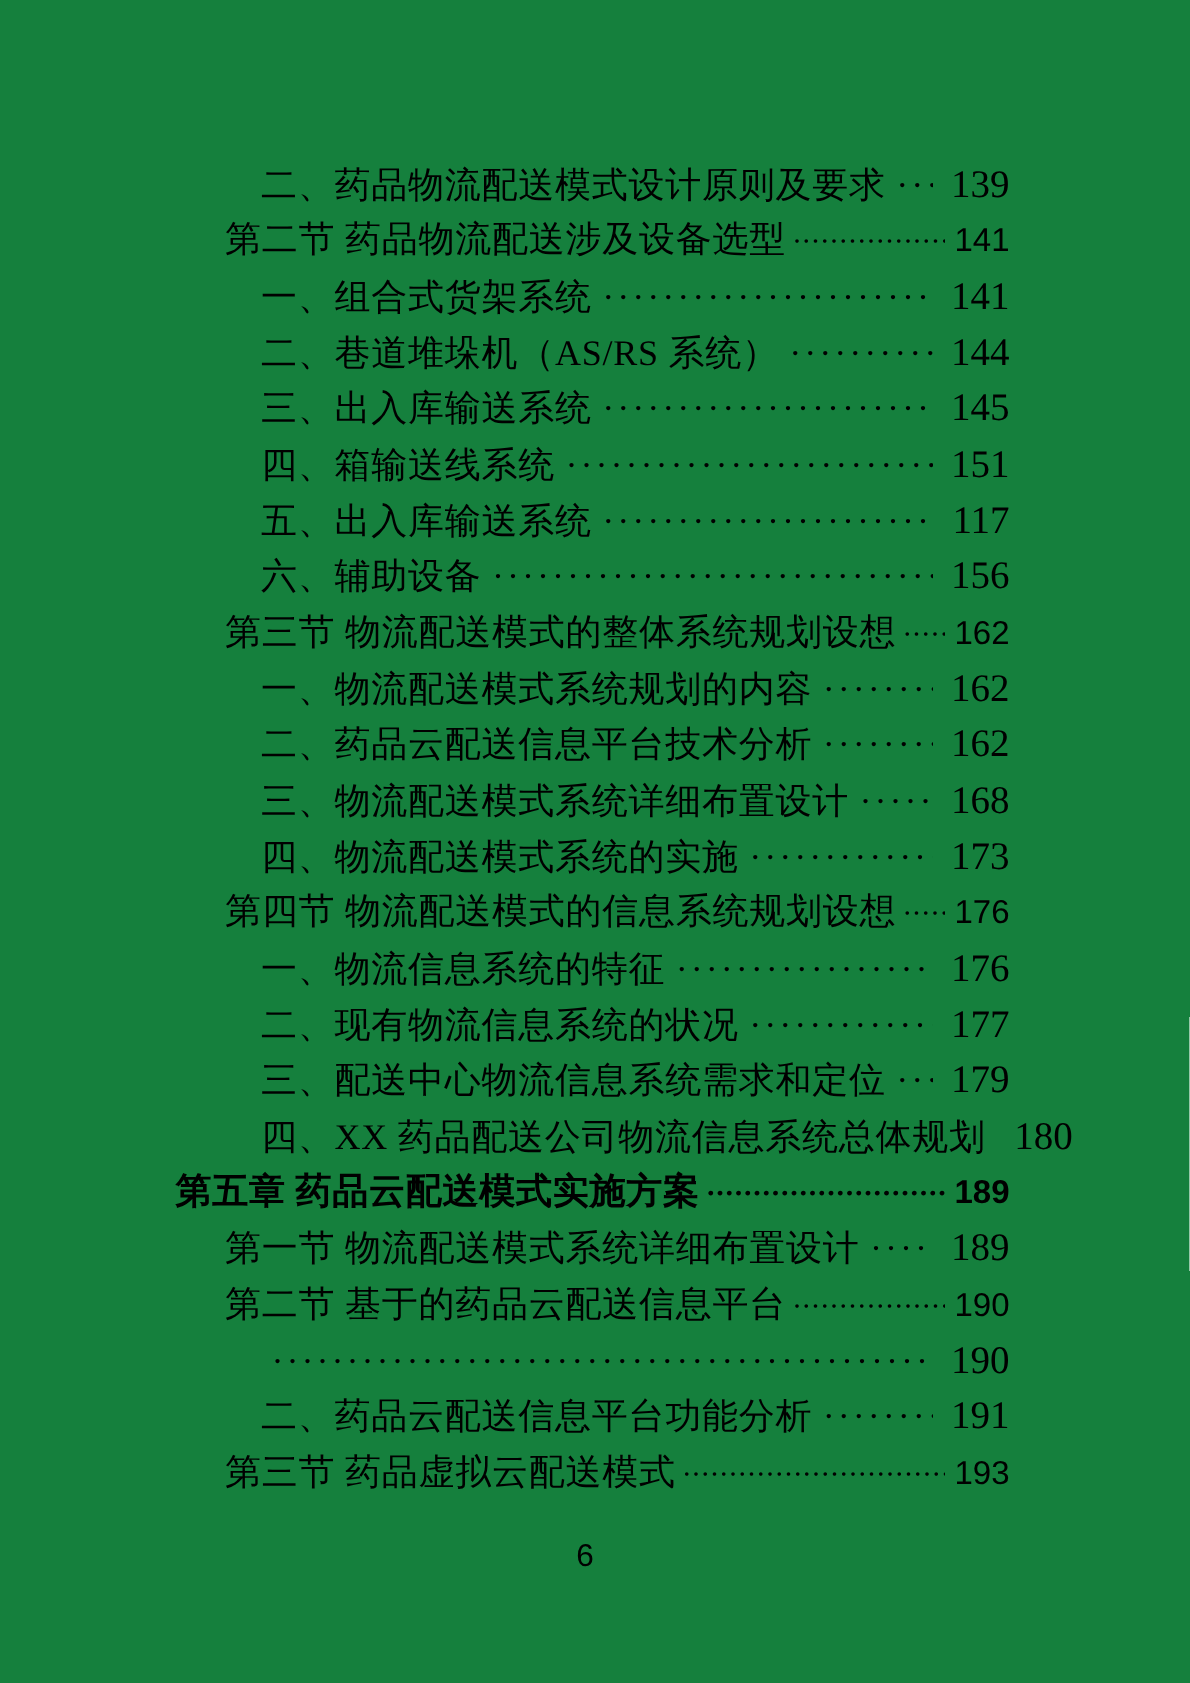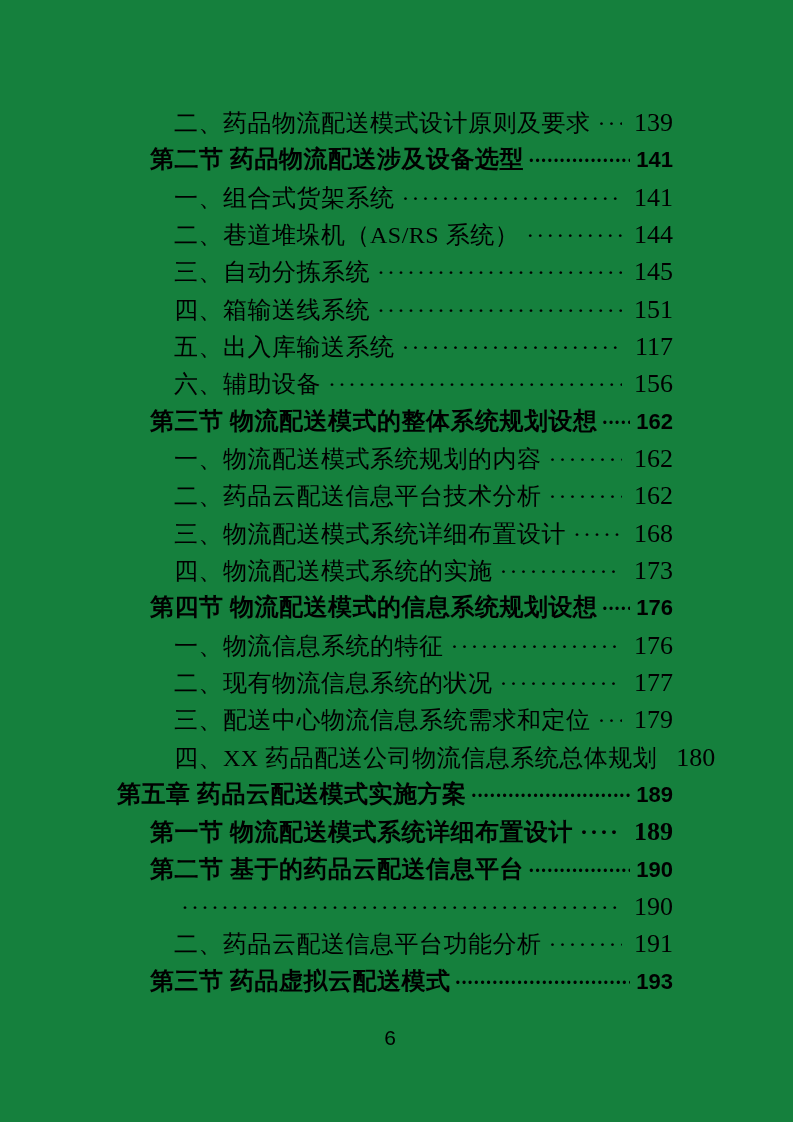--- a/index.html
+++ b/index.html
@@ -24,21 +24,21 @@
   }
   .toc-row {
     display: flex;
     align-items: baseline;
     height: 37.33px;
     line-height: 37.33px;
     font-size: 24px;
     white-space: nowrap;
   }
   .level-chapter { padding-left: 0; font-weight: bold; }
-  .level-section { padding-left: 33px; font-weight: bold; }
+  .level-section { padding-left: 33px; }
   .level-sub     { padding-left: 57px; }
 
   .toc-title {
     flex: 0 0 auto;
     white-space: pre;
     letter-spacing: 0.5px;
   }
   .leader {
     flex: 1 1 auto;
     overflow: hidden;
@@ -105,21 +105,21 @@
     <span class="toc-title">一、组合式货架系统</span>
     <span class="leader leader-sparse" aria-hidden="true">························································································································</span>
     <span class="pagenum num-serif">141</span>
   </div>
       <div class="toc-row level-sub">
     <span class="toc-title">二、巷道堆垛机（AS/RS 系统）</span>
     <span class="leader leader-sparse" aria-hidden="true">························································································································</span>
     <span class="pagenum num-serif">144</span>
   </div>
       <div class="toc-row level-sub">
-    <span class="toc-title">三、自动分拣系统</span>
+    <span class="toc-title">三、出入库输送系统</span>
     <span class="leader leader-sparse" aria-hidden="true">························································································································</span>
     <span class="pagenum num-serif">145</span>
   </div>
       <div class="toc-row level-sub">
     <span class="toc-title">四、箱输送线系统</span>
     <span class="leader leader-sparse" aria-hidden="true">························································································································</span>
     <span class="pagenum num-serif">151</span>
   </div>
       <div class="toc-row level-sub">
     <span class="toc-title">五、出入库输送系统</span>

